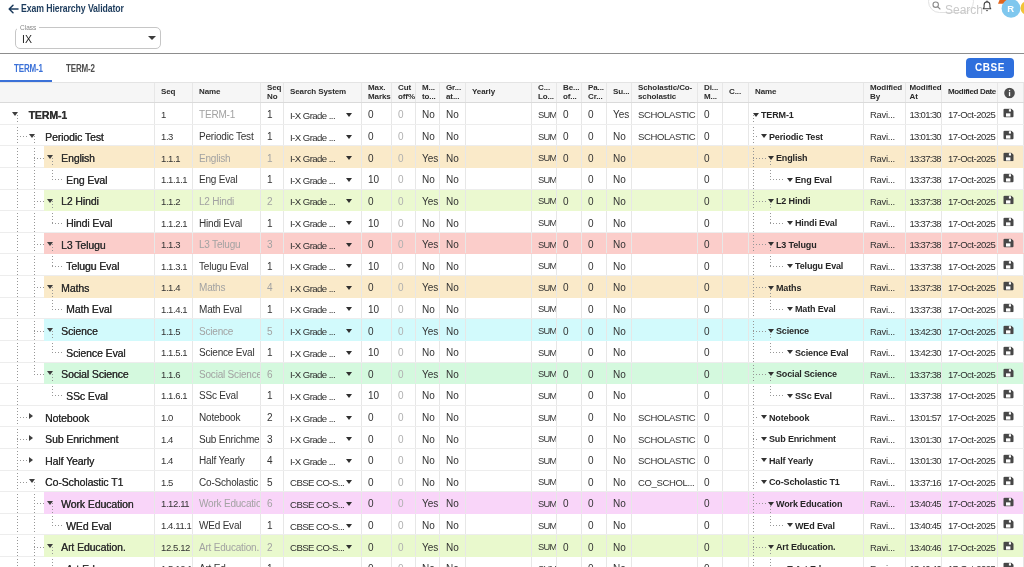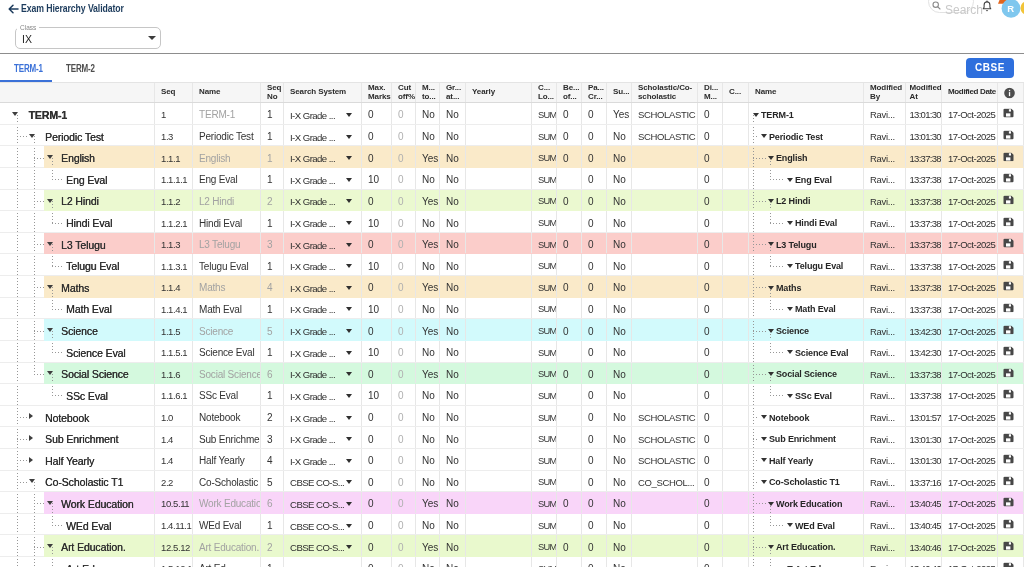--- a/index.html
+++ b/index.html
@@ -1255,21 +1255,21 @@
     </div>
 <div class="row">
       <div class="c w0 rel">
         <i class="gv" style="left:17px"></i>
         <i class="gv gb" style="left:34px"></i>
         <i class="gh" style="left:17px;width:10px"></i>
         <i class="td" style="left:29px"></i>
         <span class="lbl" style="left:45px">Co-Scholastic T1</span>
       </div>
       <div class="c w1">
-        <span class="sq">2.2</span>
+        <span class="sq">1.5</span>
       </div>
       <div class="c w2">
         <span class="nm">Co-Scholastic T1</span>
       </div>
       <div class="c w3">
         <span class="nm">5</span>
       </div>
       <div class="c w4 rel">
         <span class="gradetxt">CBSE CO-S...</span>
         <i class="gradearr"></i>
@@ -1319,21 +1319,21 @@
       <div class="tint" style="background:#f9d5f9"></div>
       <div class="c w0 rel">
         <i class="gv" style="left:17px"></i>
         <i class="gv" style="left:34px"></i>
         <i class="gv gb" style="left:52px"></i>
         <i class="gh" style="left:34px;width:10px"></i>
         <i class="td" style="left:47px"></i>
         <span class="lbl" style="left:61px">Work Education</span>
       </div>
       <div class="c w1">
-        <span class="sq">10.5.11</span>
+        <span class="sq">1.12.11</span>
       </div>
       <div class="c w2">
         <span class="nm gray">Work Education</span>
       </div>
       <div class="c w3">
         <span class="nm gray">6</span>
       </div>
       <div class="c w4 rel">
         <span class="gradetxt">CBSE CO-S...</span>
         <i class="gradearr"></i>

